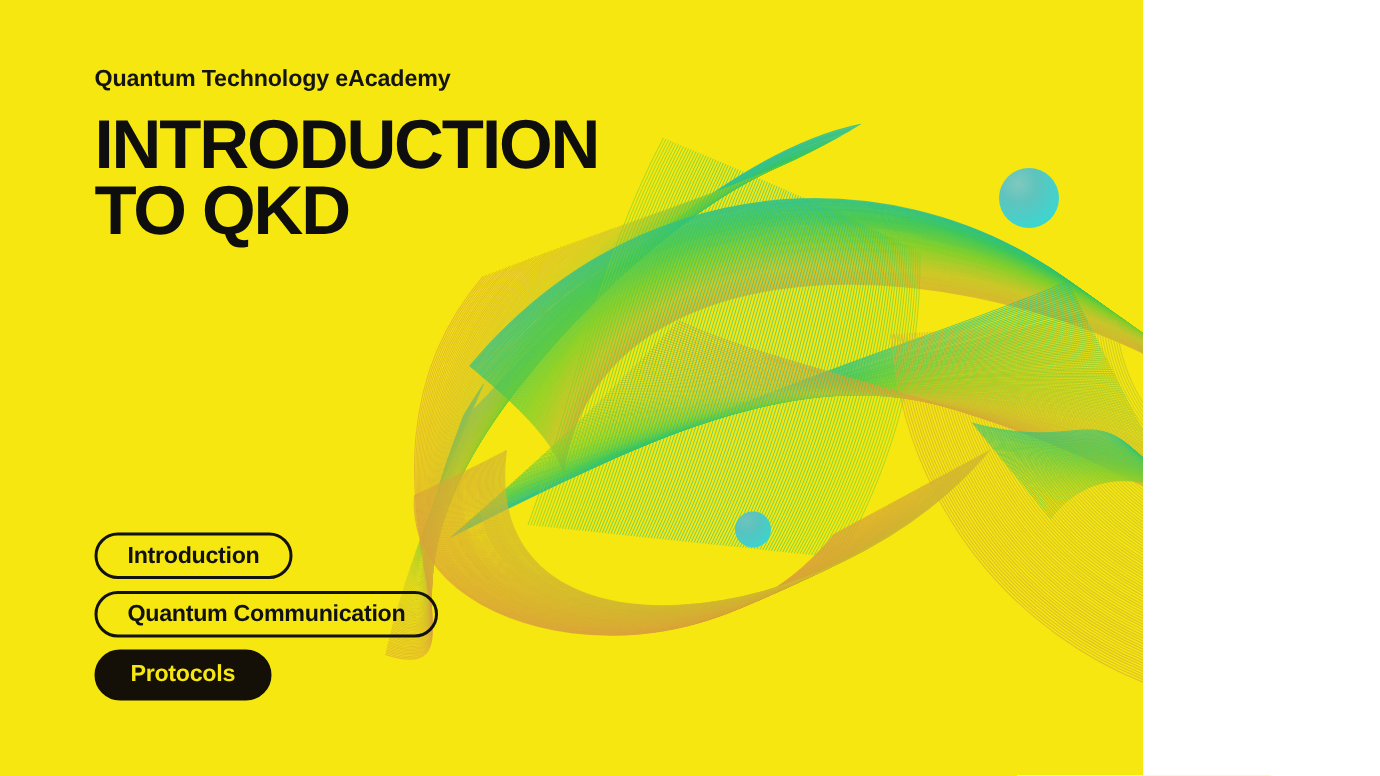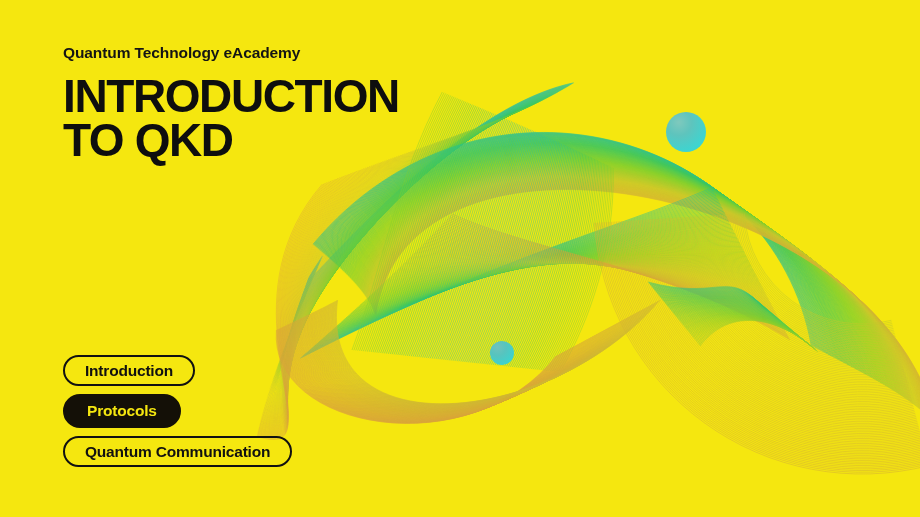--- a/index.html
+++ b/index.html
@@ -3,21 +3,21 @@
 <meta charset="utf-8">
 <title>Introduction to QKD</title>
 <style>
   html, body {
     margin: 0;
     padding: 0;
     background: #ffffff;
   }
   #slide {
     position: relative;
-    width: 920px;
+    width: 762px;
     height: 517px;
     overflow: hidden;
     background: #f5e70f;
     font-family: "Liberation Sans", sans-serif;
     -webkit-font-smoothing: antialiased;
   }
 
   
   #artwork {
     position: absolute;
@@ -969,21 +969,21 @@
   <div class="text-block">
     <div class="eyebrow">Quantum Technology eAcademy</div>
     <h1 class="headline">INTRODUCTION
 TO QKD</h1>
   </div>
 
   <div class="chips">
     <div class="chip outline">
       <span>Introduction</span>
     </div>
+    <div class="chip outline">
+      <span>Quantum Communication</span>
+    </div>
     <div class="chip filled">
       <span>Protocols</span>
     </div>
-    <div class="chip outline">
-      <span>Quantum Communication</span>
-    </div>
   </div>
 
 </div>
 
 </body></html>

